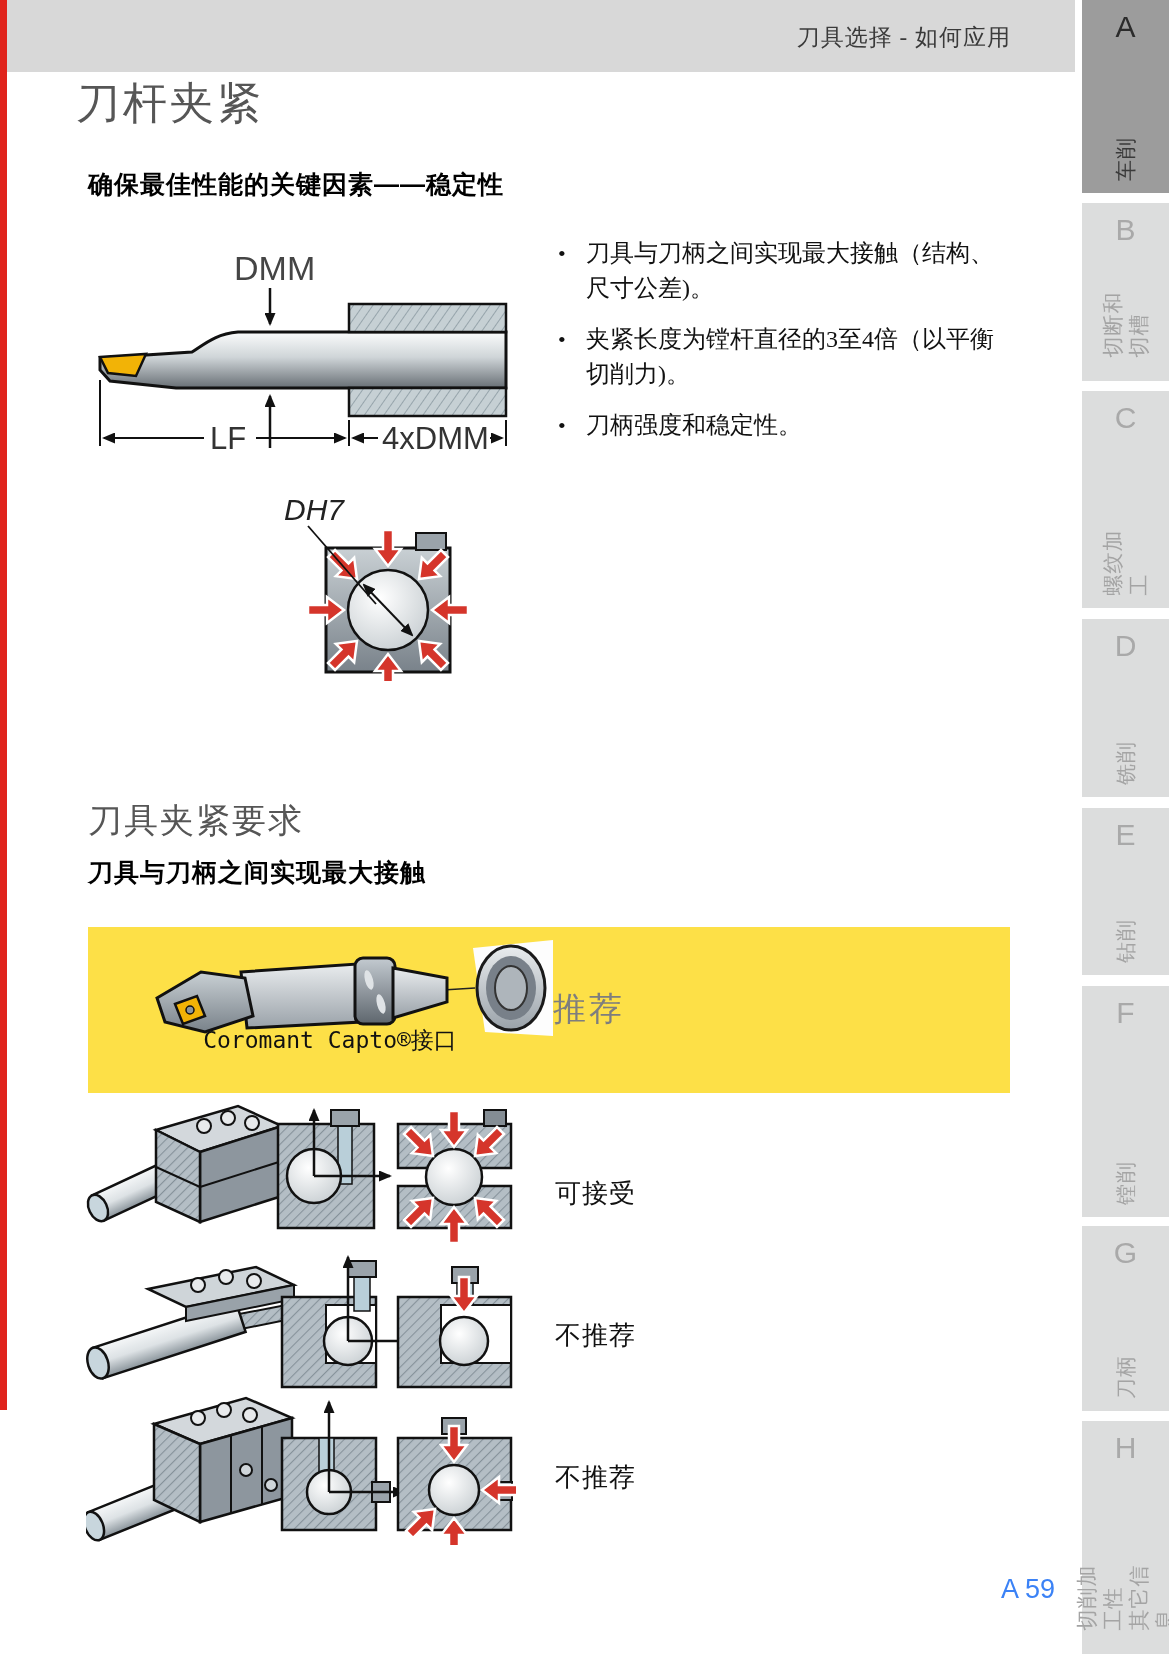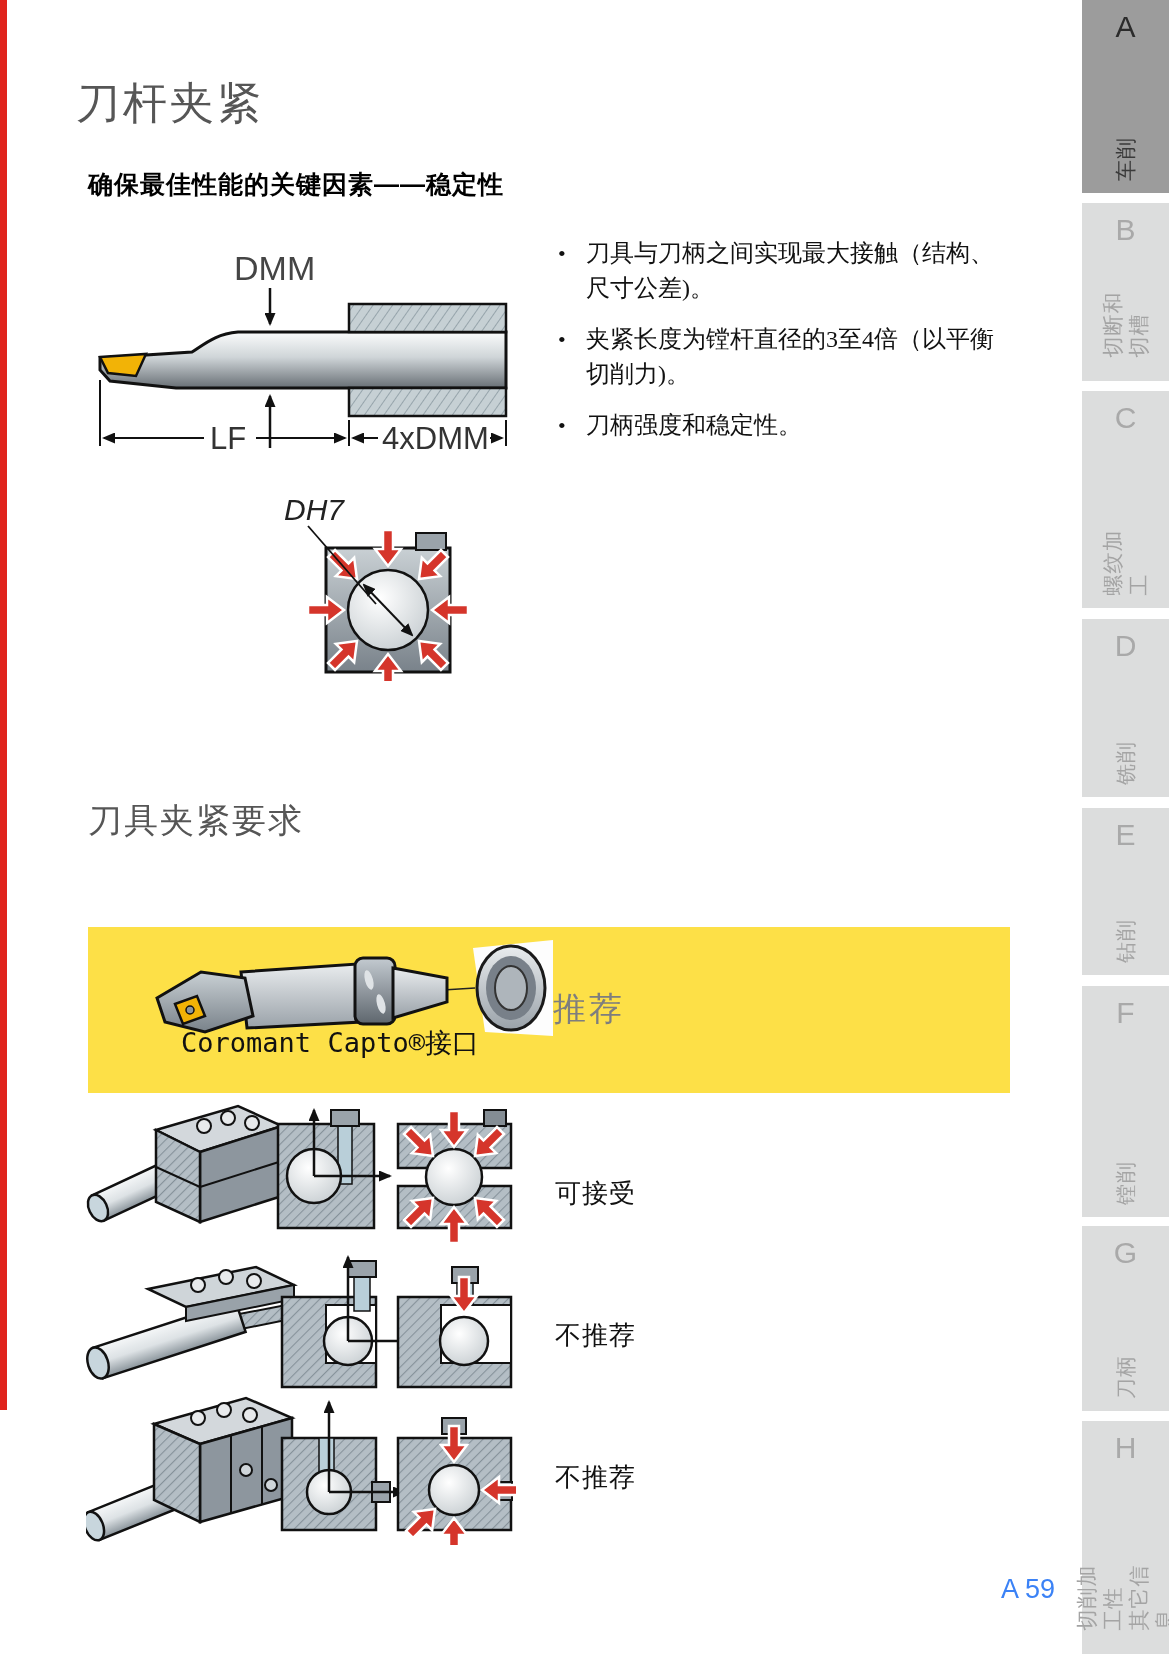--- a/index.html
+++ b/index.html
@@ -18,21 +18,21 @@
   .bullets{left:556px;top:236px;width:460px;}
   .bullet{position:relative;padding-left:30px;margin-bottom:16px;font-size:24px;line-height:35px;
           color:#111;white-space:pre-line;font-family:"Liberation Serif",serif;}
   .bullet::before{content:"•";position:absolute;left:2px;top:0;font-size:22px;color:#111;}
 
   .sec2-title{left:88px;top:798px;font-size:34px;color:#565656;letter-spacing:2px;text-align:center;}
   .sec2-sub{left:88px;top:856px;font-size:25px;font-weight:bold;color:#000;letter-spacing:1px;}
 
   .banner{left:88px;top:927px;width:922px;height:166px;background:#fde047;}
   .banner-verdict{position:absolute;left:465px;top:60px;font-size:33px;color:#7e7e7e;letter-spacing:3px;}
-  .banner-caption{position:absolute;left:50px;top:98px;width:384px;text-align:center;font-size:27px;
+  .banner-caption{position:absolute;left:50px;top:98px;width:384px;text-align:center;font-size:23px;
                   color:#111;font-family:"DejaVu Sans Mono","Liberation Mono",monospace;}
 
   .row-label{font-size:26px;color:#111;font-family:Liberation Mono, monospace;letter-spacing:1px;}
 
   .page-number{left:1001px;top:1574px;font-size:27px;color:#3b82f6;}
 
   .sidebar-sec{left:1082px;width:87px;background:#dcdddd;}
   .sidebar-sec.active{background:#9c9c9c;}
   .tab-letter{position:absolute;top:10px;left:0;right:0;text-align:center;font-size:30px;color:#a9a9a9;}
   .sidebar-sec.active .tab-letter{color:#2b2b2b;}
@@ -86,20 +86,23 @@
       </pattern>
       <marker id="mAh" markerWidth="13" markerHeight="11" refX="11" refY="5.5" orient="auto-start-reverse" markerUnits="userSpaceOnUse">
         <path d="M0,0 L13,5.5 L0,11 z" fill="#111"></path>
       </marker>
       <g id="rarr">
           <path d="M-5,-36 L5,-36 L5,-17 L13,-17 L0,0 L-13,-17 L-5,-17 Z" fill="#d5352b" stroke="#fff" stroke-width="2.5"></path>
         </g>
     </defs>
   </svg>
 
+  <div class="abs header-bar">
+    <div class="header-text">刀具选择 - 如何应用</div>
+  </div>
   <div class="abs red-strip"></div>
 
   <div class="abs page-title">刀杆夹紧</div>
   <div class="abs key-subtitle">确保最佳性能的关键因素——稳定性</div>
 
   <svg class="abs" style="left:86px;top:240px" width="440" height="220" viewBox="0 0 440 220">
     <path d="M420,92 L152,92 C130,94 120,103 106,112 L14,118 L14,130 L24,141 L90,148 L420,148 Z" fill="url(#gBar)" stroke="#111" stroke-width="3"></path>
     <polygon points="14,117 60,114 50,136 22,133" fill="#f2b306" stroke="#111" stroke-width="2.5"></polygon>
     <rect x="263" y="64" width="157" height="28" fill="url(#pSleeve)" stroke="#111" stroke-width="2.5"></rect>
     <rect x="263" y="148" width="157" height="28" fill="url(#pSleeve)" stroke="#111" stroke-width="2.5"></rect>
@@ -138,20 +141,21 @@
       <use href="#rarr" transform="translate(110,168) rotate(180)"></use>
       <use href="#rarr" transform="translate(79,155) rotate(-135)"></use>
       <use href="#rarr" transform="translate(66,124) rotate(-90)"></use>
       <use href="#rarr" transform="translate(79,93) rotate(-45)"></use>
     </g>
     <line x1="30" y1="40" x2="98" y2="118" stroke="#111" stroke-width="1.8"></line>
     <text x="6" y="34" font-size="30" font-style="italic" fill="#222">DH7</text>
   </svg>
 
   <div class="abs sec2-title">刀具夹紧要求</div>
+  <div class="abs sec2-sub">刀具与刀柄之间实现最大接触</div>
 
   <div class="abs banner">
     <div class="banner-verdict">推荐</div>
     <div class="banner-caption">Coromant Capto®接口</div>
   </div>
   <svg class="abs" style="left:145px;top:938px" width="410" height="100" viewBox="0 0 410 100">
     <polygon points="328,10 408,2 408,98 340,94" fill="#fdfdfd"></polygon>
     <ellipse cx="366" cy="50" rx="34" ry="42" fill="url(#gMet)" stroke="#1a1a1a" stroke-width="3"></ellipse>
     <ellipse cx="366" cy="50" rx="25" ry="32" fill="#788089"></ellipse>
     <ellipse cx="366" cy="50" rx="16" ry="22" fill="#aeb5bb" stroke="#333" stroke-width="2"></ellipse>

